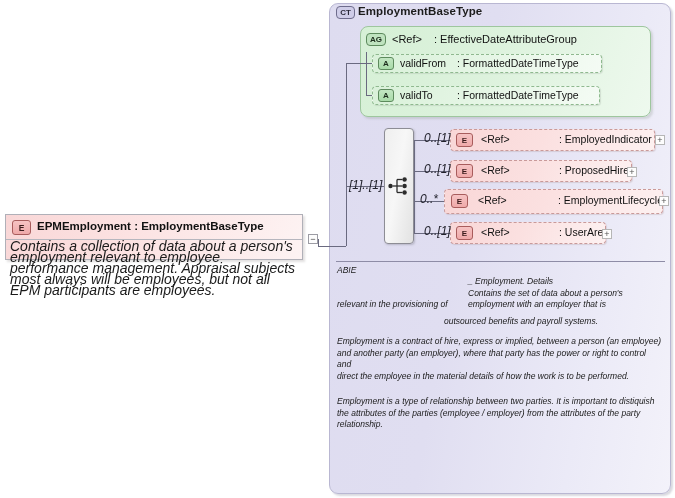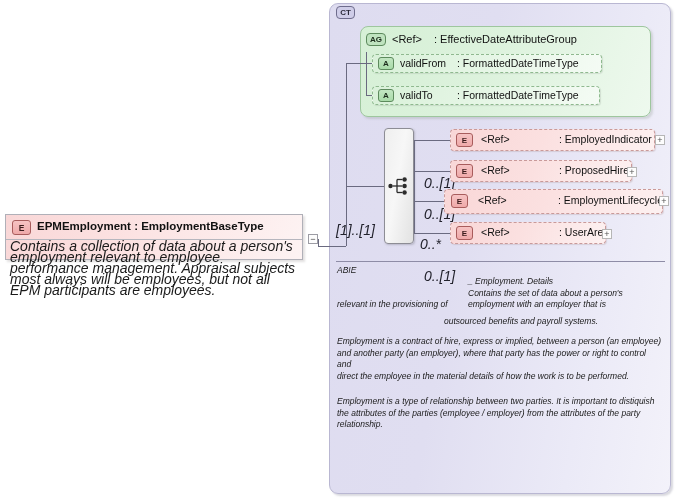--- a/index.html
+++ b/index.html
@@ -92,21 +92,21 @@
   }
   .elem-badge{
     width:17px;height:14px;
     background:linear-gradient(180deg,#f6c3c3,#efa9a9);
     border:1px solid #a85c5c;border-radius:3px;
     font-size:8px;font-weight:bold;color:#3a1c1c;
     text-align:center;line-height:13px;
   }
   .elem-ref{font-size:10.5px;color:#111;}
   .elem-type{font-size:10.5px;color:#111;margin-left:28px;}
-  .card{font-size:14px;font-style:italic;color:#22222c;margin-top:44px;}
+  .card{font-size:12px;font-style:italic;color:#22222c;}
   .plus{
     width:10px;height:10px;background:#fdfdfd;
     border:1px solid #b6b6b6;
     font-size:9px;line-height:8px;text-align:center;color:#555;
   }
 
   
   #e1{left:450px;top:129px;width:205px;height:22px;}
   #e1-badge{left:456px;top:133px;}
   #e1-ref{left:481px;top:133px;}
@@ -179,20 +179,21 @@
   #ann-block3{left:337px;top:396px;width:325px;}
   #ann-block4{left:337px;top:455px;width:325px;}
 </style>
 </head>
 <body>
 
 <div id="canvas">
 
   <div class="abs" id="ct-container"></div>
   <div class="abs" id="ct-badge">CT</div>
+  <div class="abs" id="ct-title">EmploymentBaseType</div>
 
   <div class="abs" id="ag-box"></div>
   <div class="abs" id="ag-badge">AG</div>
   <div class="abs" id="ag-ref">&lt;Ref&gt;</div>
   <div class="abs" id="ag-type">: EffectiveDateAttributeGroup</div>
 
   <div class="ln lnv abs" style="left:366px;top:52px;width:1px;height:44px;"></div>
   <div class="ln lnh abs" style="left:366px;top:63px;width:7px;height:1px;"></div>
   <div class="ln lnh abs" style="left:366px;top:95px;width:7px;height:1px;"></div>
 
@@ -219,21 +220,21 @@
       <line x1="4.5" y1="10" x2="9" y2="10" stroke="#2b2b2b" stroke-width="1.3"></line>
       <line x1="9" y1="3.5" x2="9" y2="16.5" stroke="#2b2b2b" stroke-width="1.3"></line>
       <line x1="9" y1="3.5" x2="14.5" y2="3.5" stroke="#2b2b2b" stroke-width="1.3"></line>
       <line x1="9" y1="10" x2="14.5" y2="10" stroke="#2b2b2b" stroke-width="1.3"></line>
       <line x1="9" y1="16.5" x2="14.5" y2="16.5" stroke="#2b2b2b" stroke-width="1.3"></line>
       <circle cx="16.6" cy="3.5" r="2.2" fill="#2b2b2b"></circle>
       <circle cx="16.6" cy="10" r="2.2" fill="#2b2b2b"></circle>
       <circle cx="16.6" cy="16.5" r="2.2" fill="#2b2b2b"></circle>
     </svg>
   </div>
-  <div class="abs card" style="left:336px;top:178px;font-style:italic;">[1]..[1]</div>
+  <div class="abs card" style="left:349px;top:178px;font-style:italic;">[1]..[1]</div>
 
   <div class="ln lnv abs" style="left:414px;top:140px;width:1px;height:93px;"></div>
   <div class="ln lnh abs" style="left:414px;top:140px;width:36px;height:1px;"></div>
   <div class="ln lnh abs" style="left:414px;top:171px;width:36px;height:1px;"></div>
   <div class="ln lnh abs" style="left:414px;top:201px;width:30px;height:1px;"></div>
   <div class="ln lnh abs" style="left:414px;top:233px;width:36px;height:1px;"></div>
 
   <div class="abs elem-box" id="e1"></div>
   <div class="abs elem-badge" id="e1-badge">E</div>
   <div class="abs elem-ref" id="e1-ref">&lt;Ref&gt;</div>

